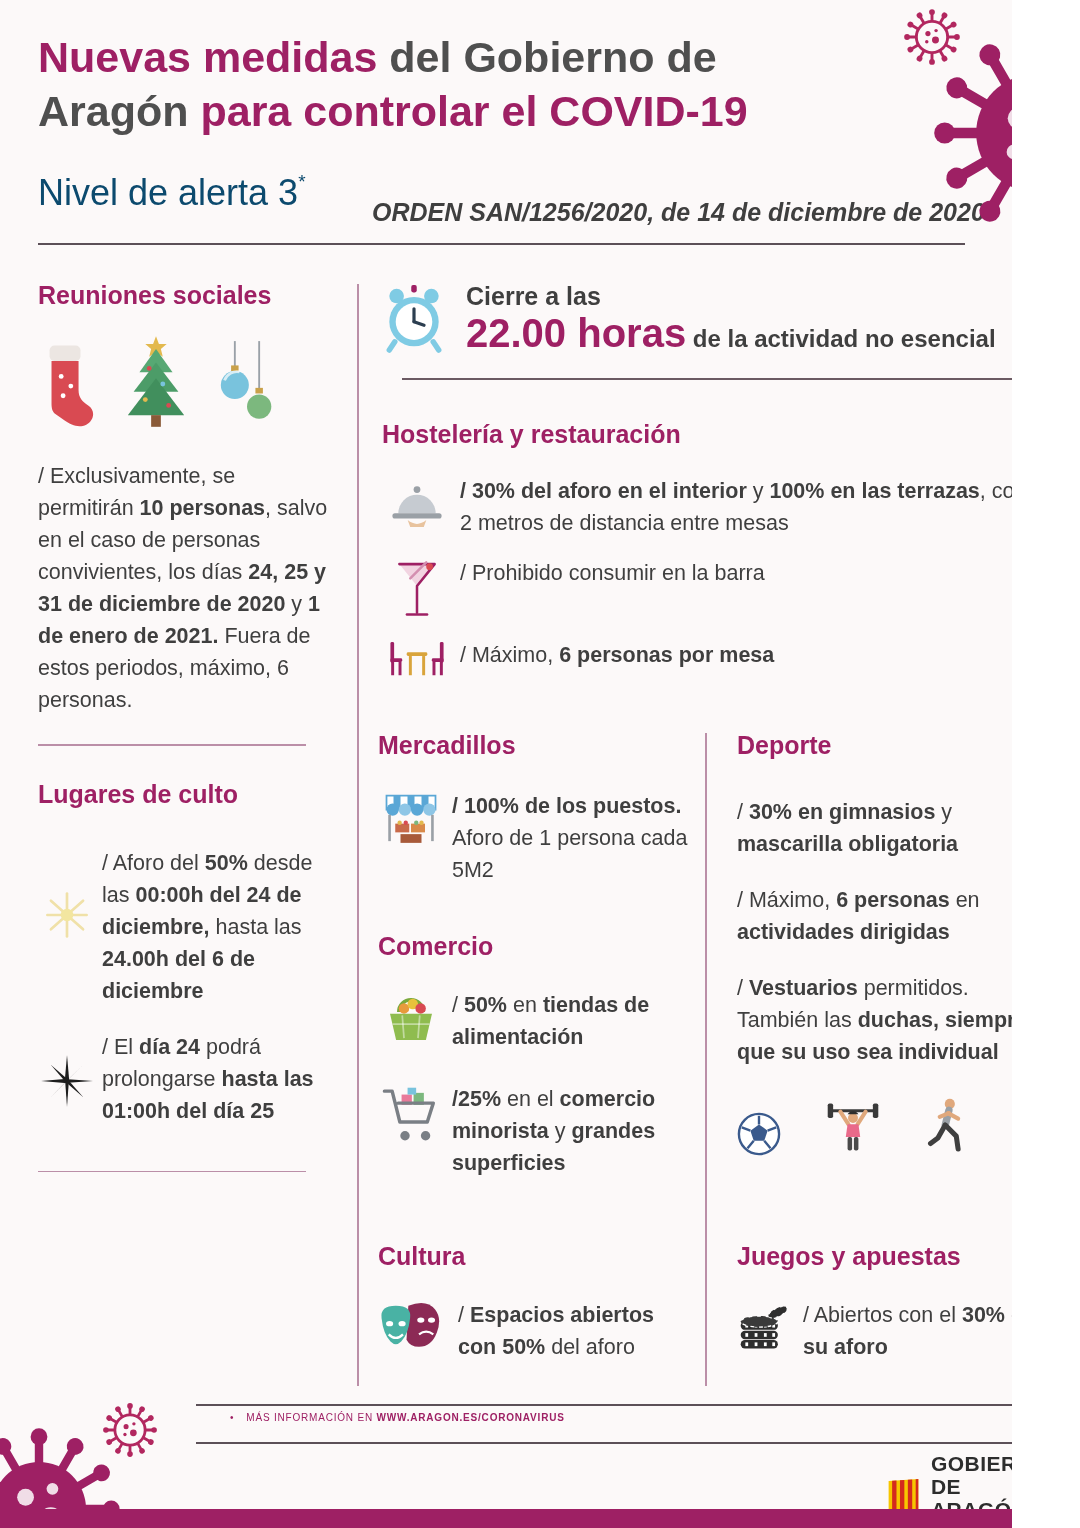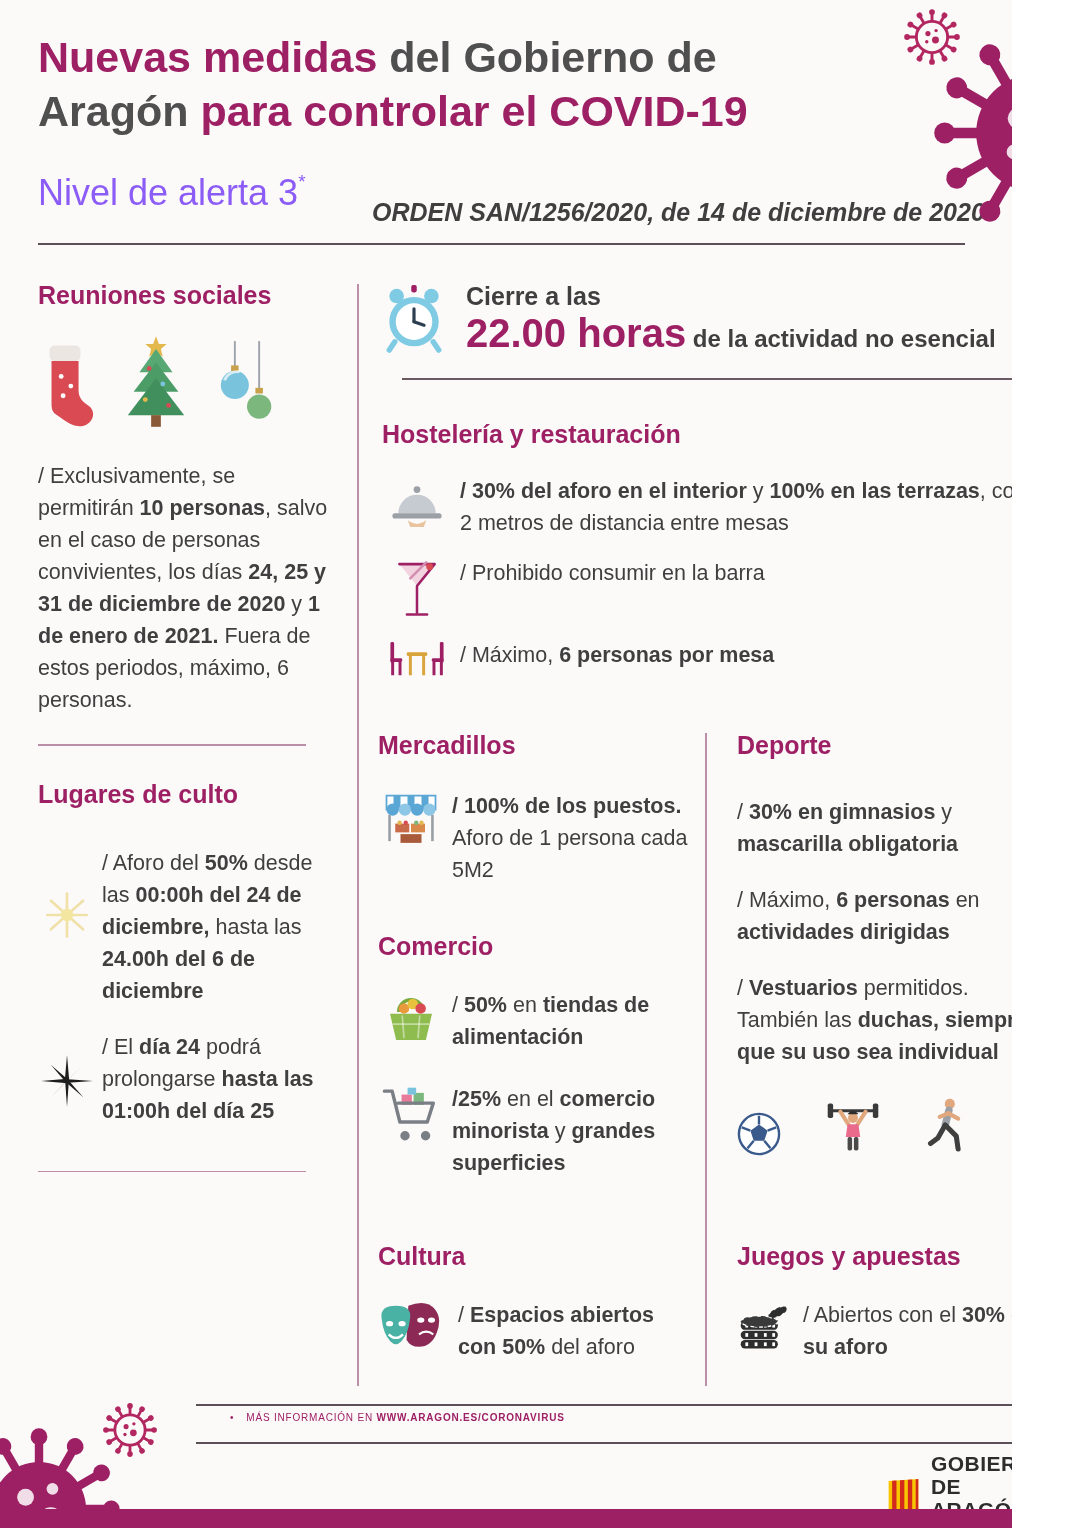--- a/index.html
+++ b/index.html
@@ -8,21 +8,21 @@
   #page{ position:relative; width:1012px; height:1528px; background:#fcf9f9; overflow:hidden; color:var(--text); }
 
   .b{ font-weight:700; }
   .a{ color:var(--accent); }
 
   .h2{ font-size:25px; font-weight:700; color:var(--accent); }
   .body{ font-size:21.5px; line-height:32px; color:var(--text); }
 
   
   .hdr-title{ position:absolute; left:38px; top:30px; width:900px; font-size:43px; line-height:54px; font-weight:700; color:#4f4f4f; }
-  .hdr-alert{ position:absolute; left:38px; top:172px; font-size:36px; color:#8b5cf6; }
+  .hdr-alert{ position:absolute; left:38px; top:172px; font-size:36px; color:#0c4a6e; }
   .hdr-alert sup{ font-size:19px; position:relative; top:-4px; }
   .hdr-order{ position:absolute; left:372px; top:198px; font-size:25px; font-style:italic; font-weight:600; color:#3f3f3f; }
   .hdr-rule{ position:absolute; left:38px; top:243px; width:927px; height:2px; background:#5c5058; }
 
   .virus{ position:absolute; }
   .virus-top-big{ left:930px; top:28px; width:210px; height:210px; color:#9e2064; }
   .virus-top-small{ left:903px; top:8px; width:58px; height:58px; color:#b2275f; }
   .virus-bot-big{ left:-45px; top:1425px; width:168px; height:168px; color:#9e2064; z-index:1; }
   .virus-bot-small{ left:102px; top:1402px; width:56px; height:56px; color:#b2275f; }
 

